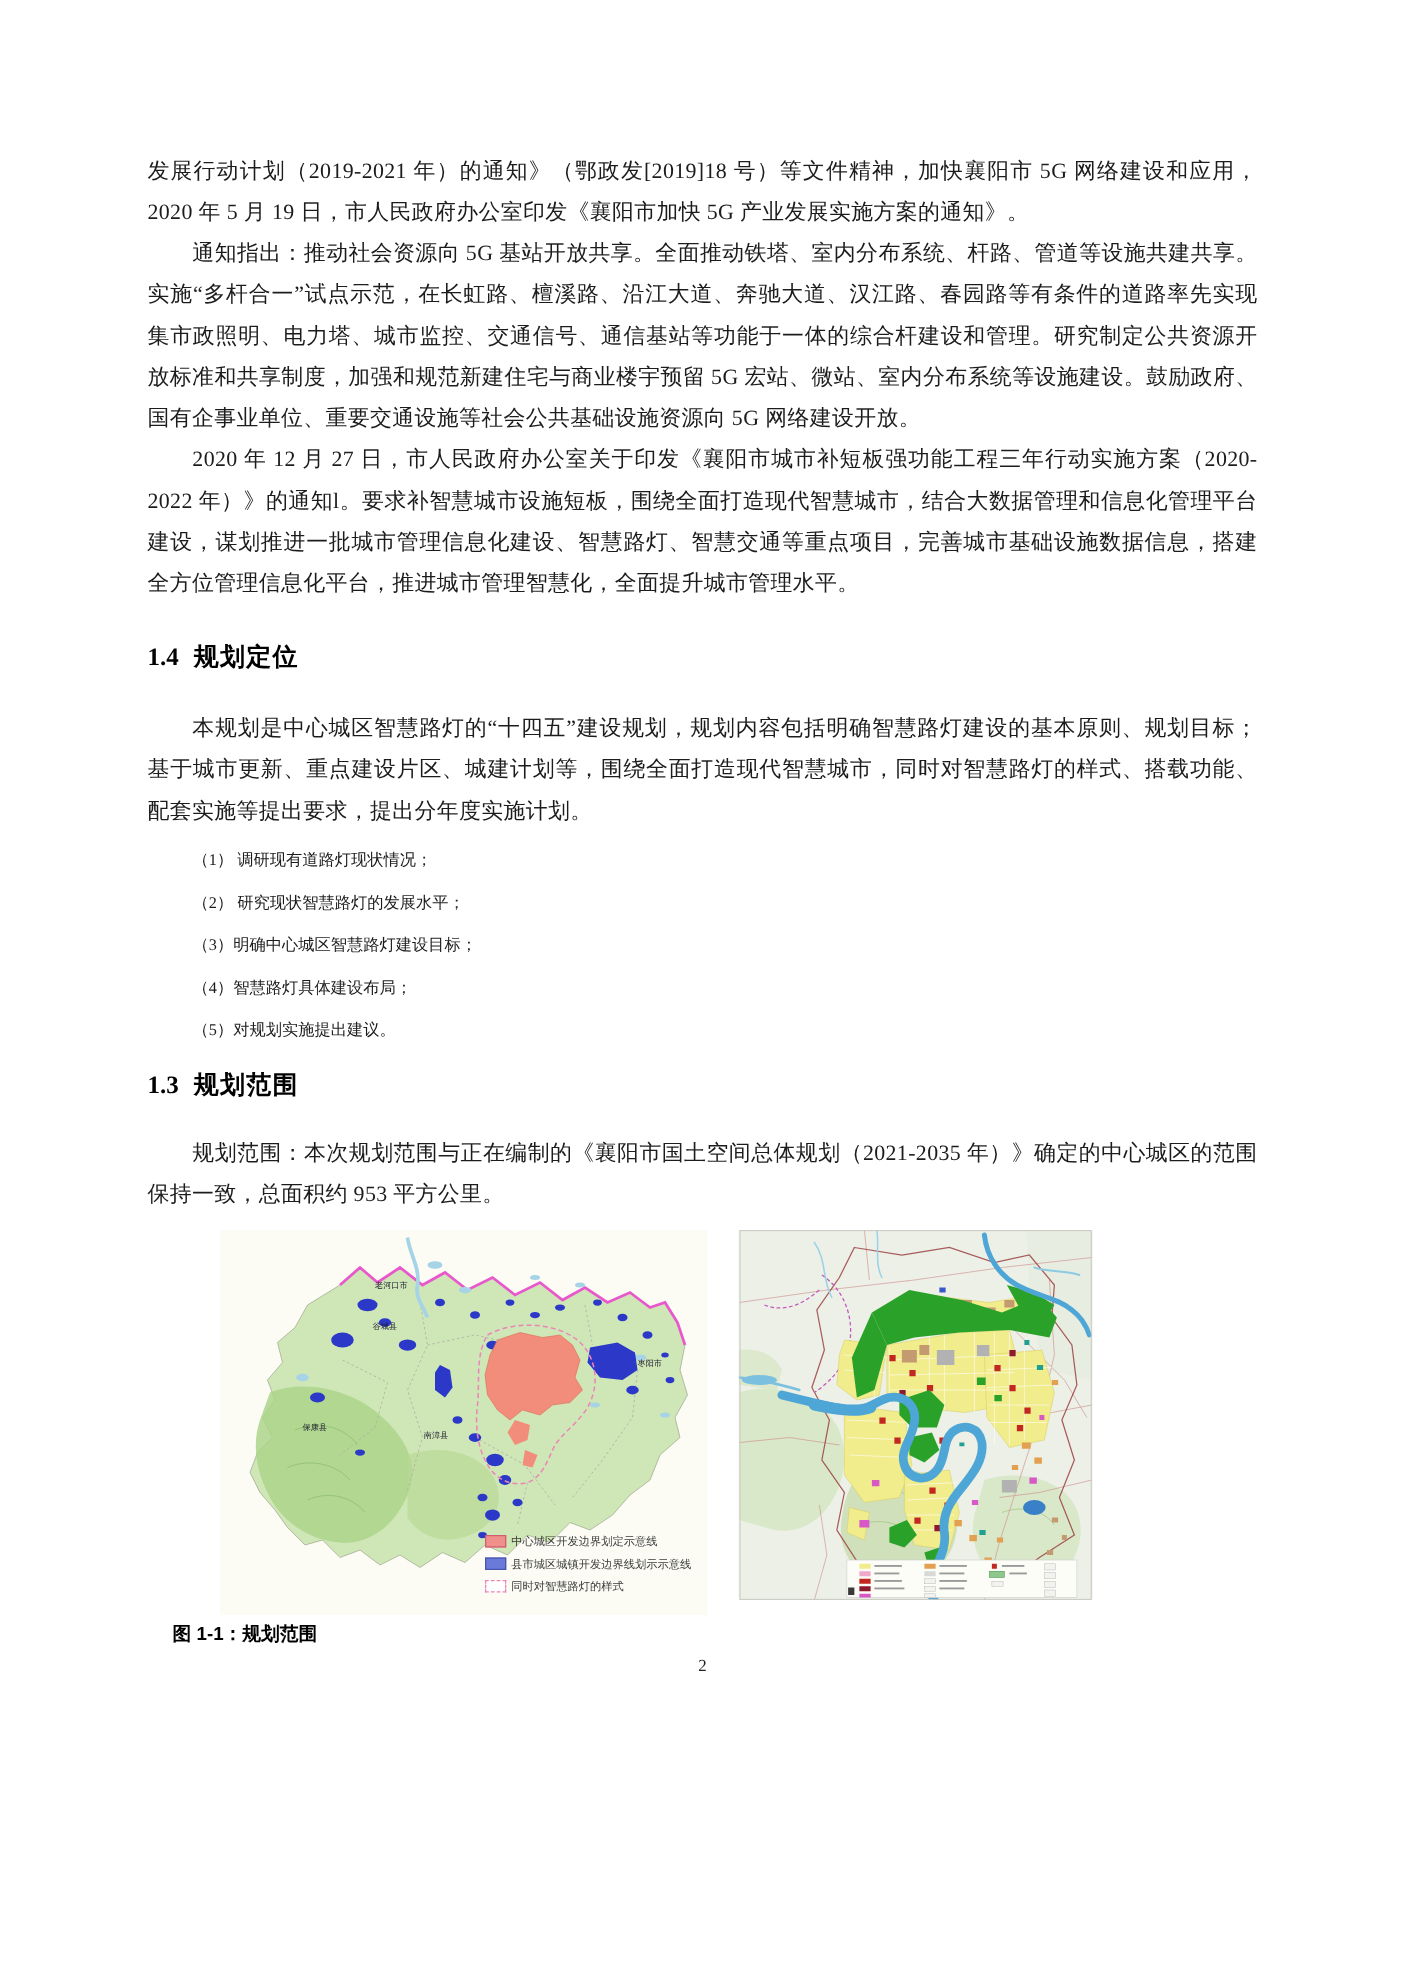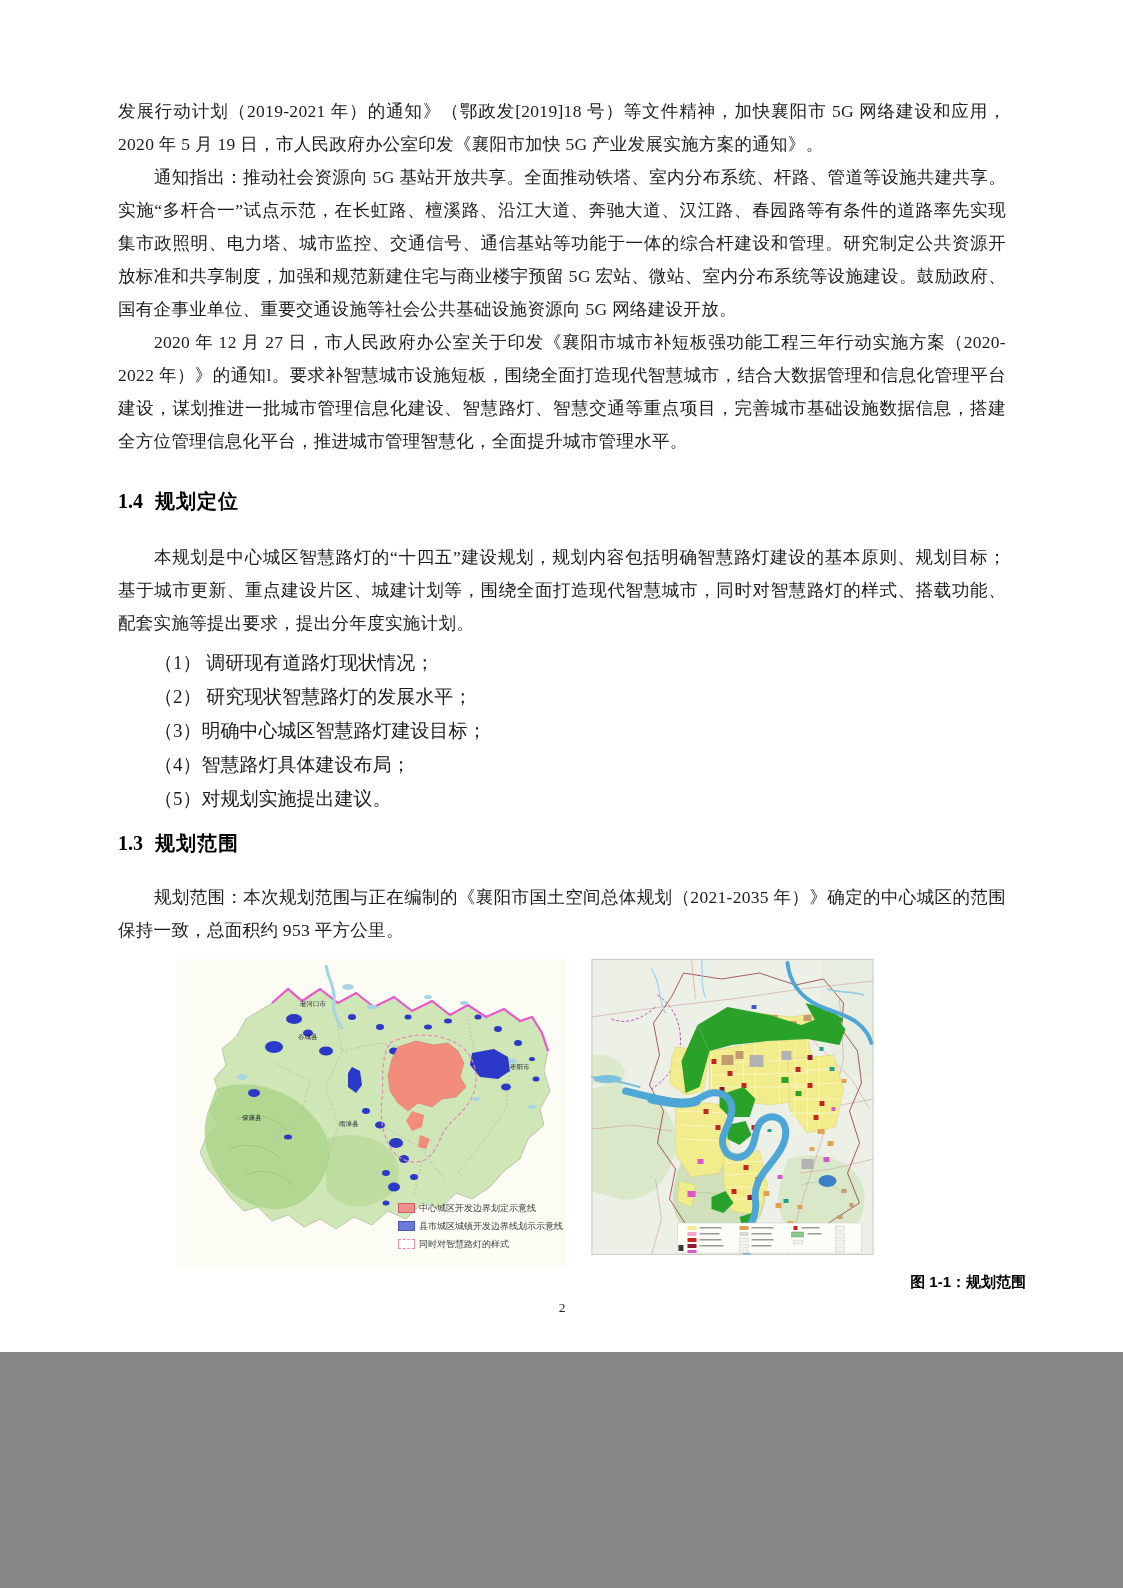--- a/index.html
+++ b/index.html
@@ -1,23 +1,23 @@
 <!DOCTYPE html>
 <html><head>
 <meta charset="utf-8">
 <style>
   html,body{margin:0;padding:0;background:#888;}
   .page{
     position:relative;
-    width:1123px;height:1352px;
+    width:1123px;height:1588px;
     margin:0 auto;
     background:#ffffff;
     overflow:hidden;
     box-sizing:border-box;
-    padding:95px 117px 0 118px;
+    padding:120px 117px 0 118px;
     font-family:"Liberation Serif","DejaVu Serif",serif;
     color:#1c1c1c;
   }
   .body-text{
     margin:0;
     font-size:17.5px;
     line-height:33px;
     text-align:justify;
     letter-spacing:0.3px;
   }
@@ -36,21 +36,21 @@
     font-family:"Liberation Sans","DejaVu Sans",sans-serif;
     font-weight:bold;
     margin-left:12px;
     letter-spacing:1px;
   }
   .h13{margin:14px 0 24px 0;}
   .list-block{margin:6px 0 0 0;}
   .list-item{
     margin:0;
     padding-left:36px;
-    font-size:19px;
+    font-size:13px;
     line-height:34px;
     text-align:left;
   }
   .figure-row{
     margin:12px 0 0 58px;
     display:flex;
     gap:25px;
     align-items:flex-start;
   }
   .map-left{
@@ -61,35 +61,35 @@
     position:relative;width:283px;height:296px;
     background:#ecf0e7;
   }
   .map-left svg,.map-right svg{display:block;width:100%;height:100%;}
   .map-label{
     position:absolute;
     font-family:"Liberation Sans","DejaVu Sans",sans-serif;
     font-size:6.5px;color:#223;line-height:7px;white-space:nowrap;
   }
   .lm-legend{
-    position:absolute;left:222px;top:240px;width:168px;
+    position:absolute;left:212px;top:240px;width:168px;
     font-family:"Liberation Sans","DejaVu Sans",sans-serif;
   }
   .lm-legend-row{display:flex;align-items:center;height:18px;}
   .lg-swatch{
     width:17px;height:10px;margin-right:4px;flex:0 0 auto;
     box-sizing:border-box;
   }
   .lg1{background:#f0908a;border:1px solid #cf5f70;}
   .lg2{background:#6a7ad8;border:1px solid #4a55b0;}
   .lg3{background:#fff;border:1px dashed #ec84b8;}
   .lg-text{font-size:9px;color:#3a3a3a;letter-spacing:0;white-space:nowrap;}
   .fig-caption{
     margin-top:6px;
-    text-align:right;
+    text-align:left;
     transform:translateX(20px);
     font-family:"Liberation Sans","DejaVu Sans",sans-serif;
     font-weight:bold;
     font-size:15px;color:#000;
   }
   .page-number{
     margin-top:8px;
     text-align:center;
     font-size:13.5px;color:#222;
   }

